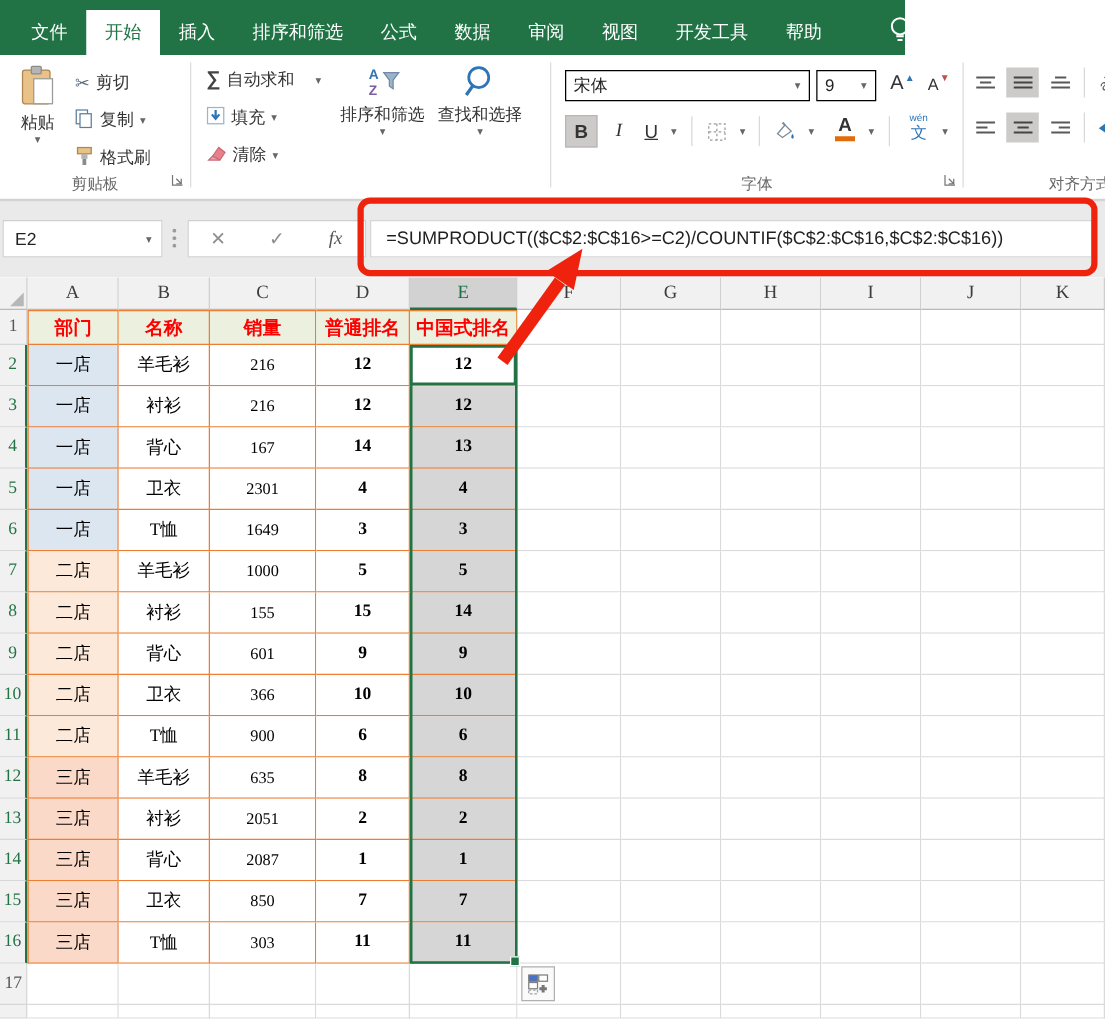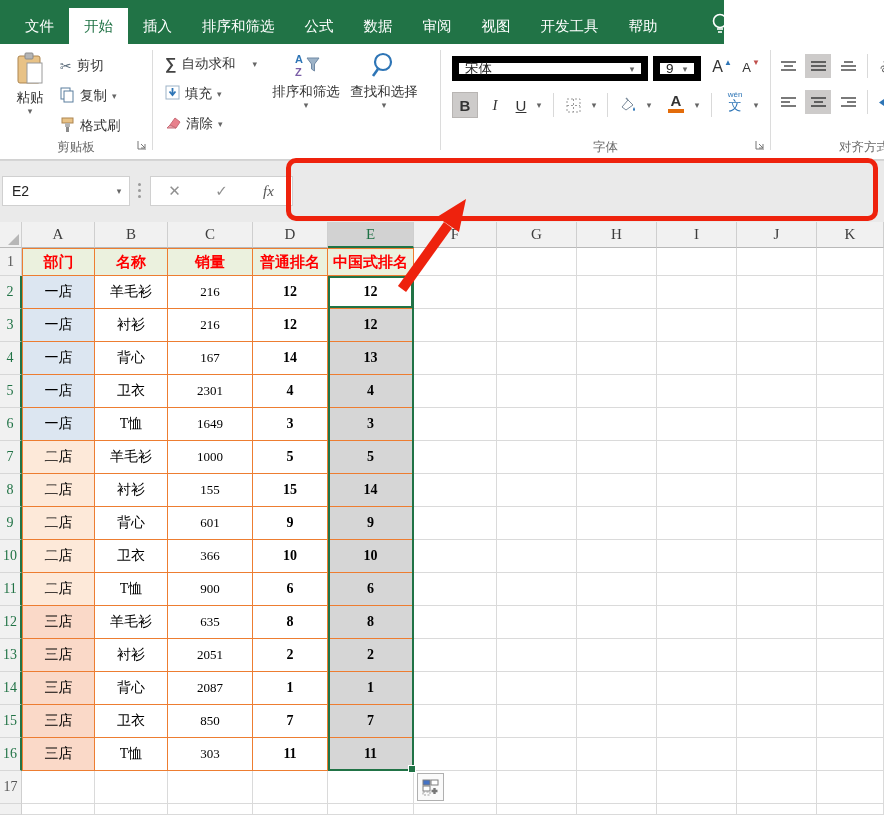--- a/index.html
+++ b/index.html
@@ -16,21 +16,21 @@
 
   
   .ribbon { position:absolute; left:0; top:44px; width:884px; height:116px; background:#fff; border-bottom:1px solid #d2d2d2; }
   .rgroup { position:absolute; top:0; height:115px; }
   .gsep { position:absolute; top:6px; width:1px; height:100px; background:#dcdcdc; }
   .glabel { position:absolute; bottom:3px; left:0; right:0; text-align:center; font-size:12.5px; color:#686868; white-space:nowrap; }
   .launcher { position:absolute; bottom:5px; right:5px; }
   .bigbtn { position:absolute; display:flex; flex-direction:column; align-items:center; font-size:13.5px; color:#333; }
   .smallbtn { position:absolute; display:flex; align-items:center; gap:5px; font-size:13.5px; color:#333; height:24px; }
   .caret { font-size:9px; color:#666; line-height:1; }
-  .combo { position:absolute; height:25px; border:7px solid #000000; background:#fff; display:flex; align-items:center; font-size:13.5px; color:#222; }
+  .combo { position:absolute; height:25px; border:1px solid #000000; background:#fff; display:flex; align-items:center; font-size:13.5px; color:#222; }
   .combo .cval { flex:1; padding-left:6px; }
   .combo .cdd { width:18px; text-align:center; color:#666; font-size:9px; }
   .fbtn { position:absolute; height:26px; display:flex; align-items:center; justify-content:center; font-size:15px; color:#333; }
   .fbtn.on { background:#cdcbca; border:1px solid #b8b5b3; }
   .vsep2 { position:absolute; width:1px; height:24px; background:#d9d9d9; }
   .alignbtn { position:absolute; width:26px; height:24px; display:flex; align-items:center; justify-content:center; }
   .alignbtn.on { background:#cdcbca; }
 
   
   .fbar { position:absolute; left:0; top:160px; width:884px; height:62px; background:#eaeaea; border-top:1px solid #d5d5d5; }
@@ -352,20 +352,21 @@
     <div class="fdots">
         <i></i>
         <i></i>
         <i></i>
       </div>
     <div class="fxbox">
       <span>✕</span>
       <span>✓</span>
       <span class="fx">fx</span>
     </div>
+    <div class="finput">=SUMPRODUCT(($C$2:$C$16&gt;=C2)/COUNTIF($C$2:$C$16,$C$2:$C$16))</div>
   </div>
 
   <div class="grid" id="grid">
       <div class="grow" style="height: 26px;">
         <div class="cell corner" style="width: 22px; height: 100%;"></div>
         <div class="cell chead" style="width: 73px; height: 100%;">A</div>
         <div class="cell chead" style="width: 73px; height: 100%;">B</div>
         <div class="cell chead" style="width: 85px; height: 100%;">C</div>
         <div class="cell chead" style="width: 75px; height: 100%;">D</div>
         <div class="cell chead selcol" style="width: 86px; height: 100%;">E</div>

